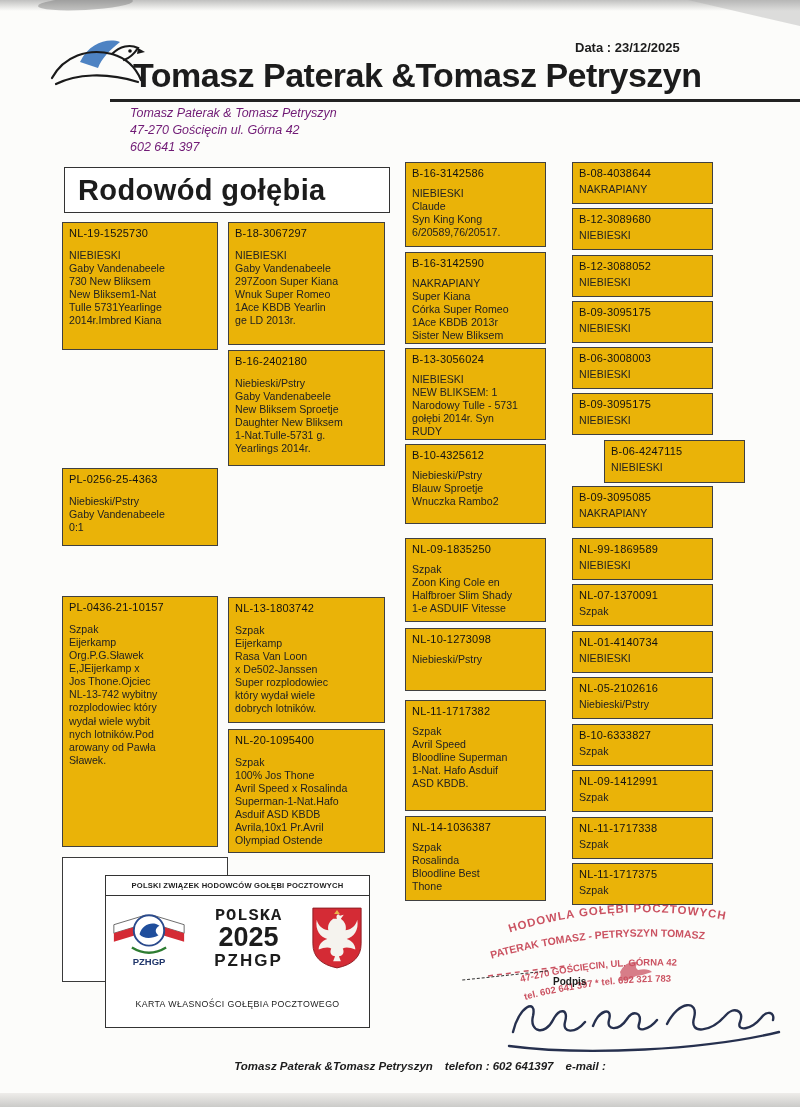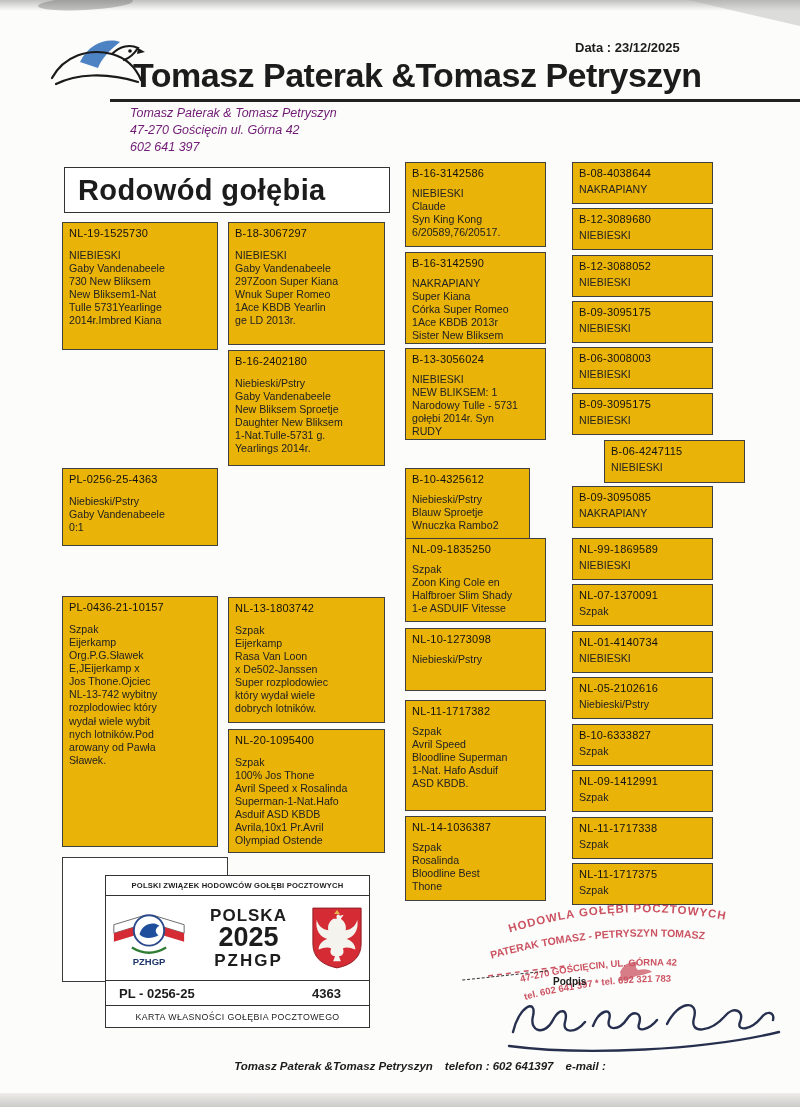--- a/index.html
+++ b/index.html
@@ -49,21 +49,21 @@
 
   
   .card { left:105px; top:875px; width:265px; height:153px; border:1.4px solid #333;
     background:#fff; display:flex; flex-direction:column; }
   .card-header { height:20px; border-bottom:1px solid #333; display:flex;
     align-items:center; justify-content:center; font-size:7.6px; font-weight:700;
     letter-spacing:.2px; white-space:nowrap;text-align:center; }
   .card-main { height:84px; display:flex; align-items:center;
     justify-content:space-between; padding:0 5px; }
   .card-center { text-align:center; line-height:1.02; }
-  .card-country { font-size:17px; font-weight:700; letter-spacing:1px; }
+  .card-country { font-size:17px; font-weight:700; letter-spacing:1px;font-family:Liberation Mono, monospace; }
   .card-year { font-size:27px; font-weight:700; }
   .card-org { font-size:17px; font-weight:700; letter-spacing:2px; }
   .card-ring { height:26px; border-top:1px solid #333; border-bottom:1px solid #333;
     display:flex; align-items:center; justify-content:space-between;
     padding:0 28px 0 13px; font-size:13px; font-weight:700; }
   .card-footer { flex:1; display:flex; align-items:center; justify-content:center;
     font-size:8.8px; letter-spacing:.4px; white-space:nowrap; }
 
   .podpis-line { left:462px; top:975px; width:86px; border-bottom:1.6px dashed #333;
     transform:rotate(-6deg); }
@@ -187,21 +187,21 @@
 Sister New Bliksem</div>
 </div>
 <div class="pbox c3" style="left:405px;top:348px;width:141px;height:92px">
   <div class="ring">B-13-3056024</div>
   <div class="pbody">NIEBIESKI
 NEW BLIKSEM: 1
 Narodowy Tulle - 5731
 gołębi 2014r. Syn
 RUDY</div>
 </div>
-<div class="pbox c3" style="left:405px;top:468px;width:125px;height:80px">
+<div class="pbox c3" style="left:405px;top:444px;width:141px;height:80px">
   <div class="ring">B-10-4325612</div>
   <div class="pbody">Niebieski/Pstry
 Blauw Sproetje
 Wnuczka Rambo2</div>
 </div>
 <div class="pbox c3" style="left:405px;top:538px;width:141px;height:84px">
   <div class="ring">NL-09-1835250</div>
   <div class="pbody">Szpak
 Zoon King Cole en
 Halfbroer Slim Shady
@@ -311,24 +311,20 @@
       <div class="card-country">POLSKA</div>
       <div class="card-year">2025</div>
       <div class="card-org">PZHGP</div>
     </div>
     <svg style="width:54px;height:66px" viewBox="0 0 56 68">
       <path d="M3,3 H53 V40 Q53,60 28,65 Q3,60 3,40 Z" fill="#d42b35" stroke="#8c1c22" stroke-width="1"></path>
       <path d="M28,14 C26,10 30,8 31,11 L35,10 L32,14 C36,17 38,21 37,26 C44,25 48,20 49,15 C51,26 45,33 38,35 C44,37 47,41 47,46 C42,44 37,43 34,45 C36,49 34,53 30,53 L32,58 H24 L26,53 C22,53 20,49 22,45 C19,43 14,44 9,46 C9,41 12,37 18,35 C11,33 5,26 7,15 C8,20 12,25 19,26 C18,21 20,17 24,14 Z" fill="#f5f3ee"></path>
       <path d="M25,9 L28,5 L31,9 Z" fill="#e8b54a"></path>
     </svg>
   </div>
-  <div class="card-ring">
-    <span>PL - 0256-25</span>
-    <span>4363</span>
-  </div>
   <div class="card-footer">KARTA  WŁASNOŚCI  GOŁĘBIA  POCZTOWEGO</div>
 </div>
 
 <svg class="abs" style="left:470px;top:888px;width:310px;height:125px;opacity:.88" viewBox="0 0 310 125">
   <defs>
     <path id="sArc1" d="M18,52 Q155,2 300,42"></path>
     <path id="sArc2" d="M10,74 Q155,30 302,62"></path>
     <path id="sArc3" d="M30,100 Q160,62 300,88"></path>
     <path id="sArc4" d="M40,116 Q165,80 295,102"></path>
   </defs>

